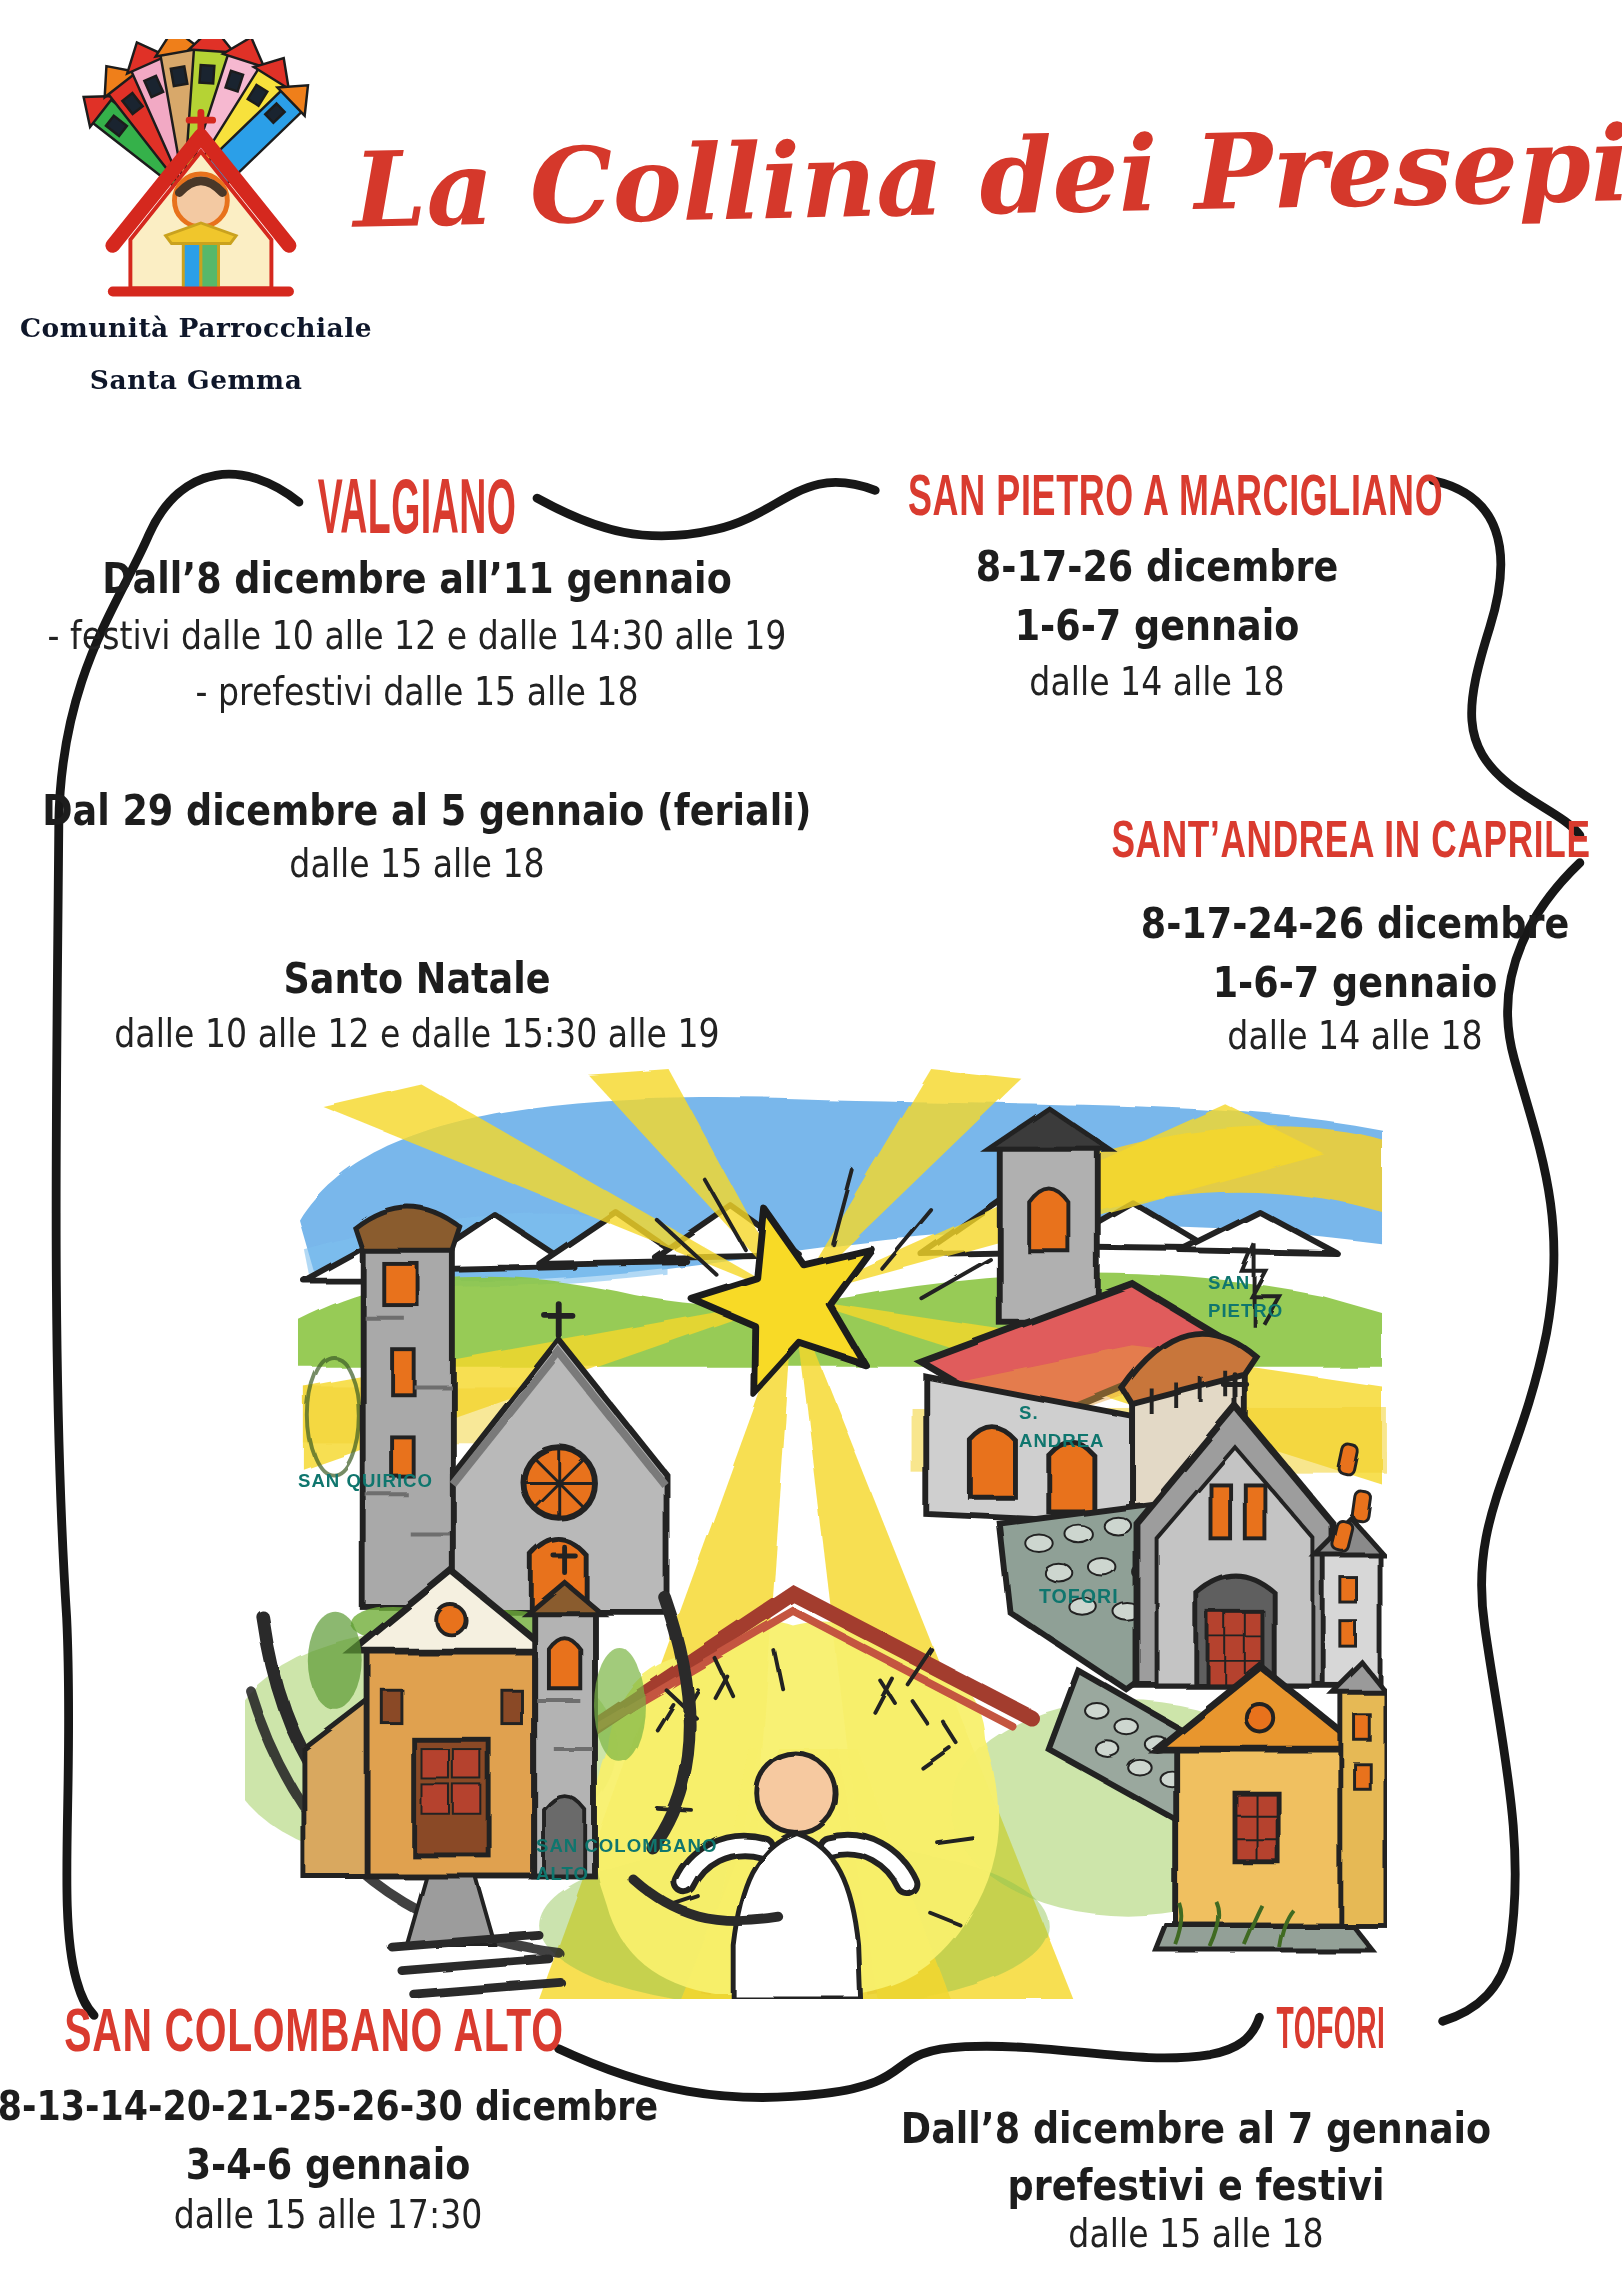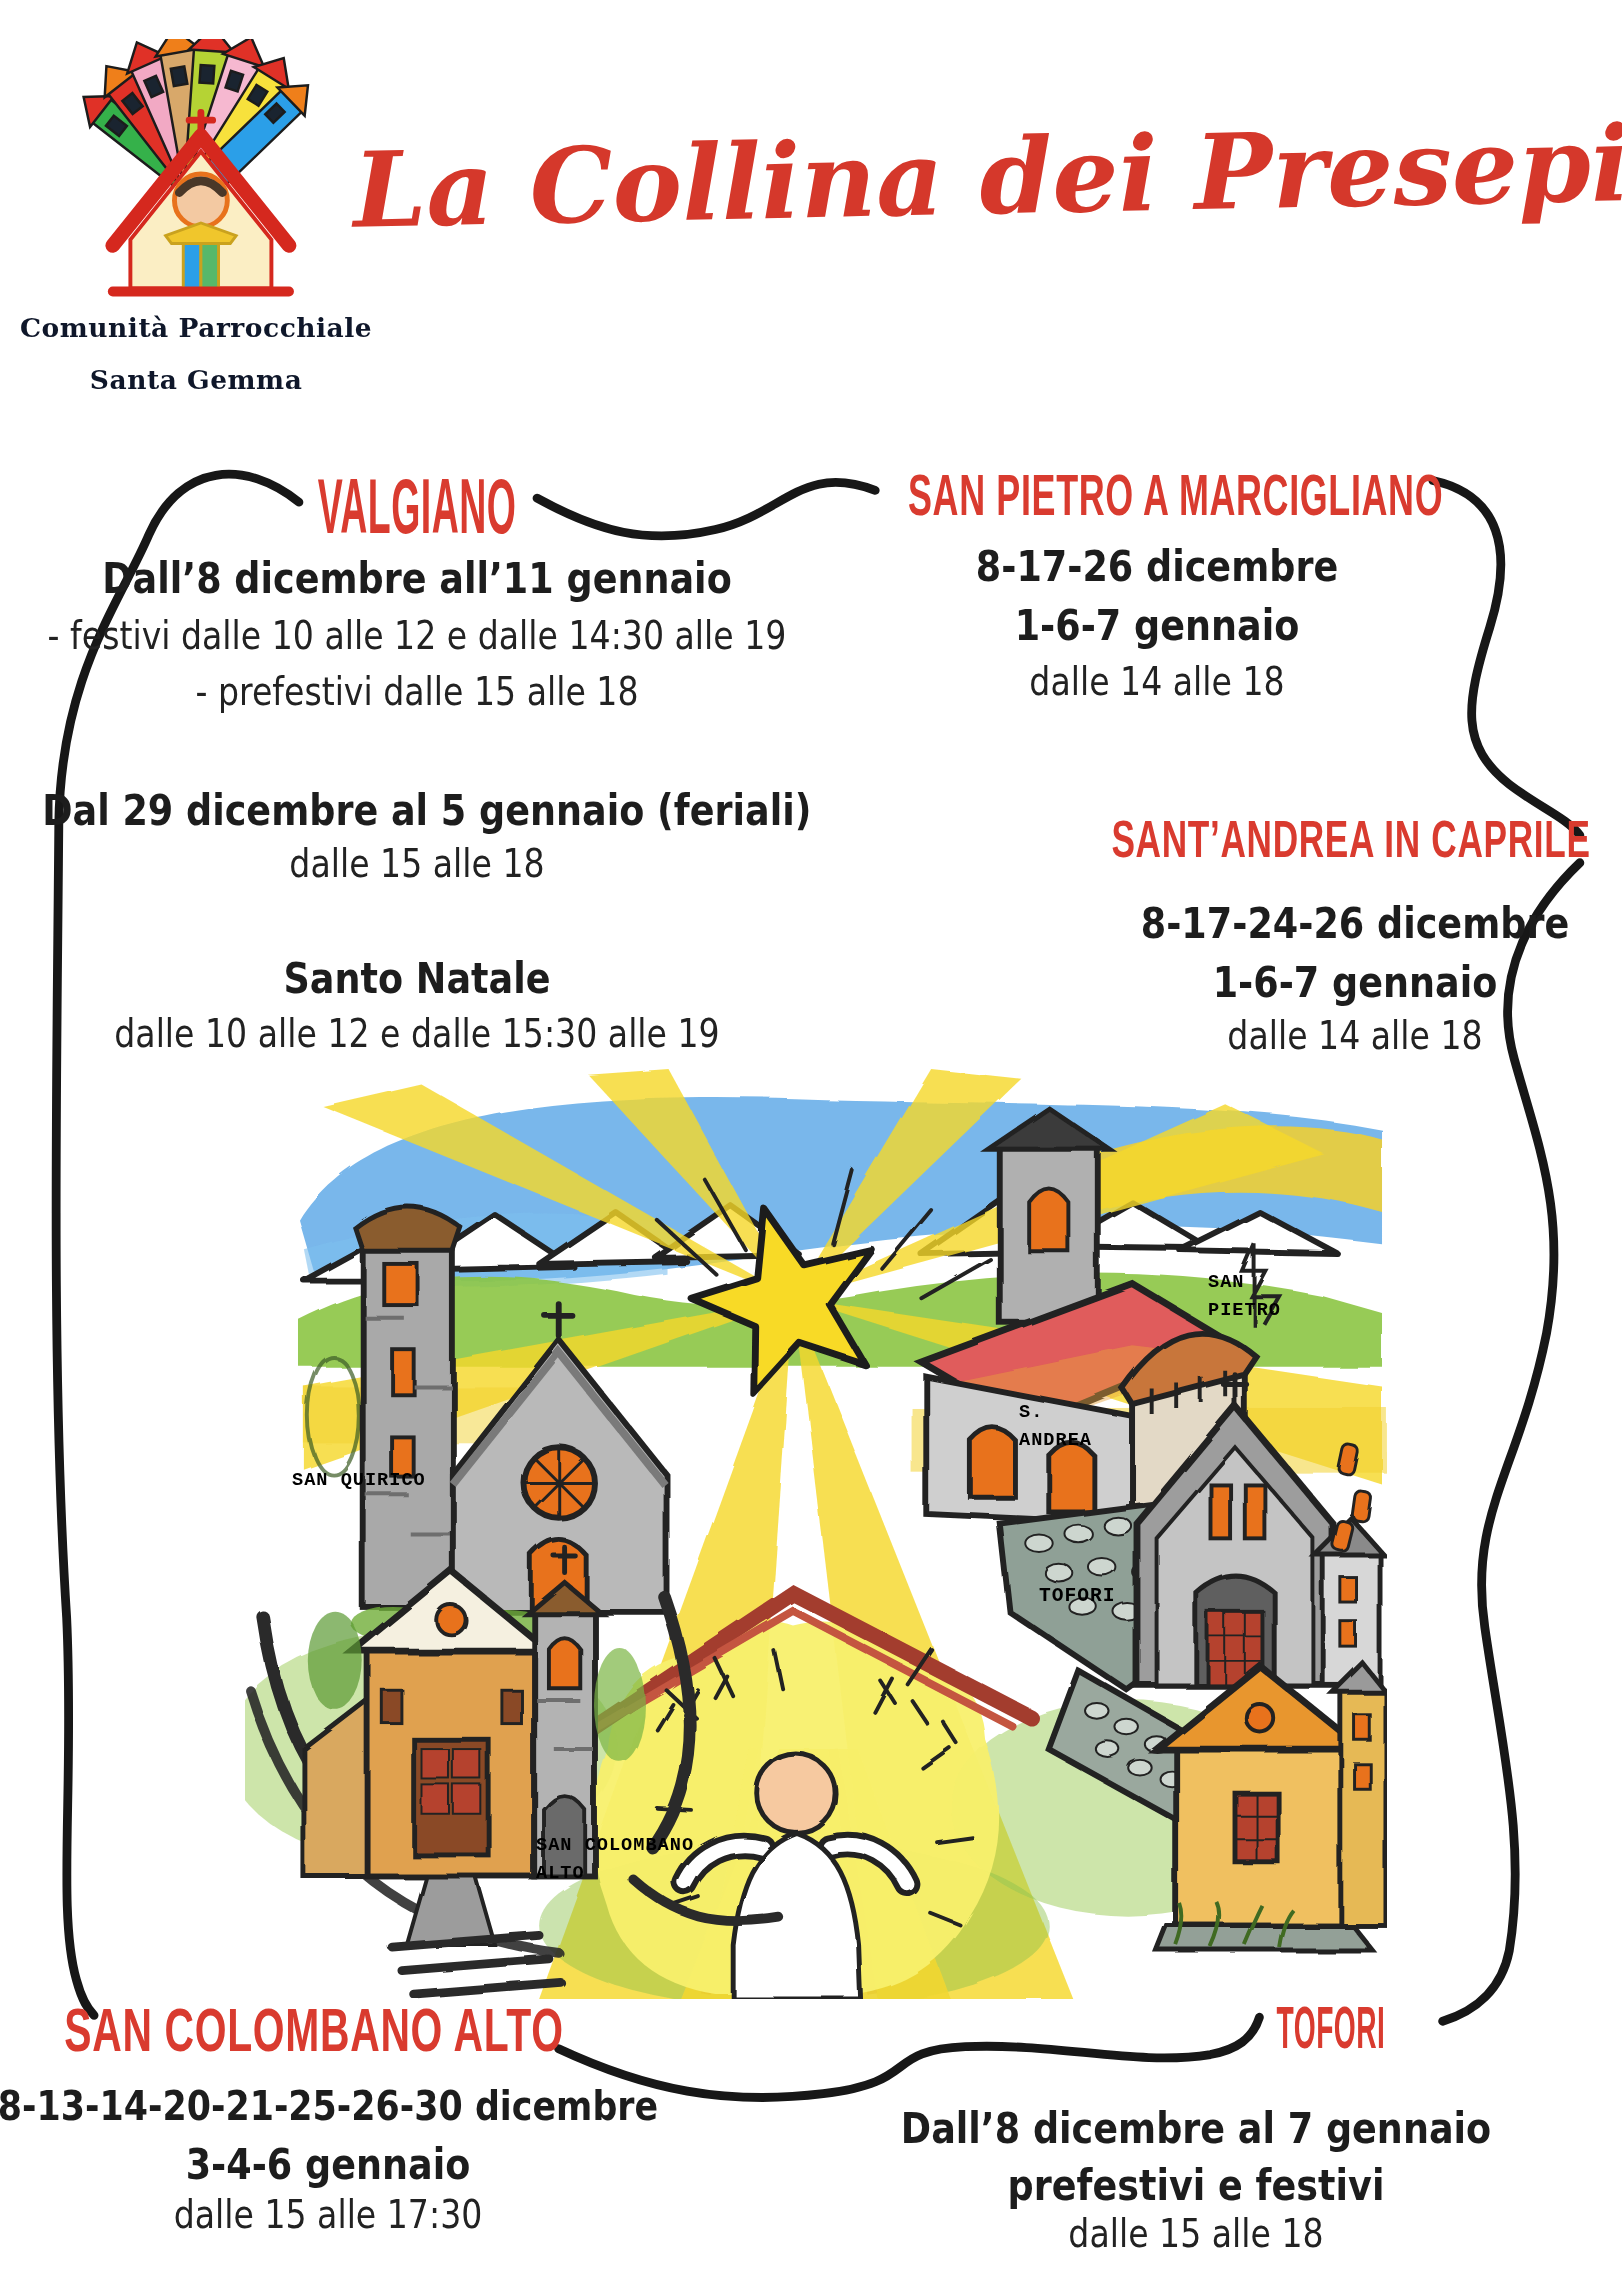--- a/index.html
+++ b/index.html
@@ -18,22 +18,22 @@
          font-family:"DejaVu Serif",serif;font-style:italic;font-weight:bold;
          font-size:104px;transform:rotate(-1.2deg);white-space:nowrap;}
   
   .hdr{width:784px;text-align:center;color:#d93b2f;font-weight:bold;white-space:nowrap;
        font-family:"Liberation Sans","DejaVu Sans",sans-serif;letter-spacing:1px;}
   
   .line{width:882px;text-align:center;white-space:nowrap;transform:scaleX(.85);}
   .b{font-weight:bold;font-size:43px;}
   .r{font-weight:normal;font-size:39px;color:#222;}
   
-  .mlabel{font-size:18.6px;font-weight:bold;color:#000000;letter-spacing:1px;
-          line-height:1.5;white-space:pre-line;font-family:Liberation Mono, monospace;}
+  .mlabel{font-size:18.6px;font-weight:bold;color:#0f766e;letter-spacing:1px;
+          line-height:1.5;white-space:pre-line;font-family:Liberation Sans, sans-serif;}
 </style>
 </head>
 <body>
 
 <div class="page">
 
   <svg class="abs frame" viewBox="0 0 1655 2340">
     <g fill="none" stroke="#171717" stroke-width="9" stroke-linecap="round">
       <path d="M 305,512 C 250,468 185,472 152,545 C 122,615 62,690 60,840 C 58,1100 52,1400 68,1650 C 76,1820 58,1950 78,2020 C 84,2042 90,2050 96,2056"></path>
       <path d="M 548,508 C 610,542 660,556 730,540 C 800,524 818,472 893,500"></path>
@@ -295,21 +295,21 @@
       <path d="M310,598 q16,-22 32,0 v40 h-32 Z" fill="#e8721c" stroke="#222" stroke-width="4"></path>
       <path d="M305,762 q21,-28 42,0 v68 h-42 Z" fill="#6b6b6b" stroke="#222" stroke-width="4"></path>
       <path d="M297,650 h44 M315,700 h40" stroke="#6e6e6e" stroke-width="4"></path>
       <polygon points="185,830 235,830 255,900 165,900" fill="#9c9c9c" stroke="#222" stroke-width="4"></polygon>
       <path d="M150,902 L300,890 M160,926 L310,914 M172,950 L322,938" stroke="#2b2b2b" stroke-width="9" stroke-linecap="round"></path>
       <ellipse cx="92" cy="610" rx="28" ry="50" fill="#5c9a33" opacity=".7"></ellipse>
       <ellipse cx="382" cy="655" rx="26" ry="58" fill="#7ab544" opacity=".7"></ellipse>
     </g>
   </svg>
 
-  <div class="abs mlabel" style="left:292px;top:1467px;">SAN QUIRICO</div>
+  <div class="abs mlabel" style="left:298px;top:1467px;">SAN QUIRICO</div>
   <div class="abs mlabel" style="left:1208px;top:1269px;">SAN
 PIETRO</div>
   <div class="abs mlabel" style="left:1019px;top:1399px;">S.
 ANDREA</div>
   <div class="abs mlabel" style="left:1039px;top:1582px;font-size:19.6px;">TOFORI</div>
   <div class="abs mlabel" style="left:536px;top:1832px;">SAN COLOMBANO
 ALTO</div>
 
   <div class="abs hdr" style="left:-78px;top:1995px;font-size:61px;transform:scale(.67,1);">SAN COLOMBANO ALTO</div>
   <div class="abs line b" style="left:-113px;top:2082px;font-size:41px;">8-13-14-20-21-25-26-30 dicembre</div>

